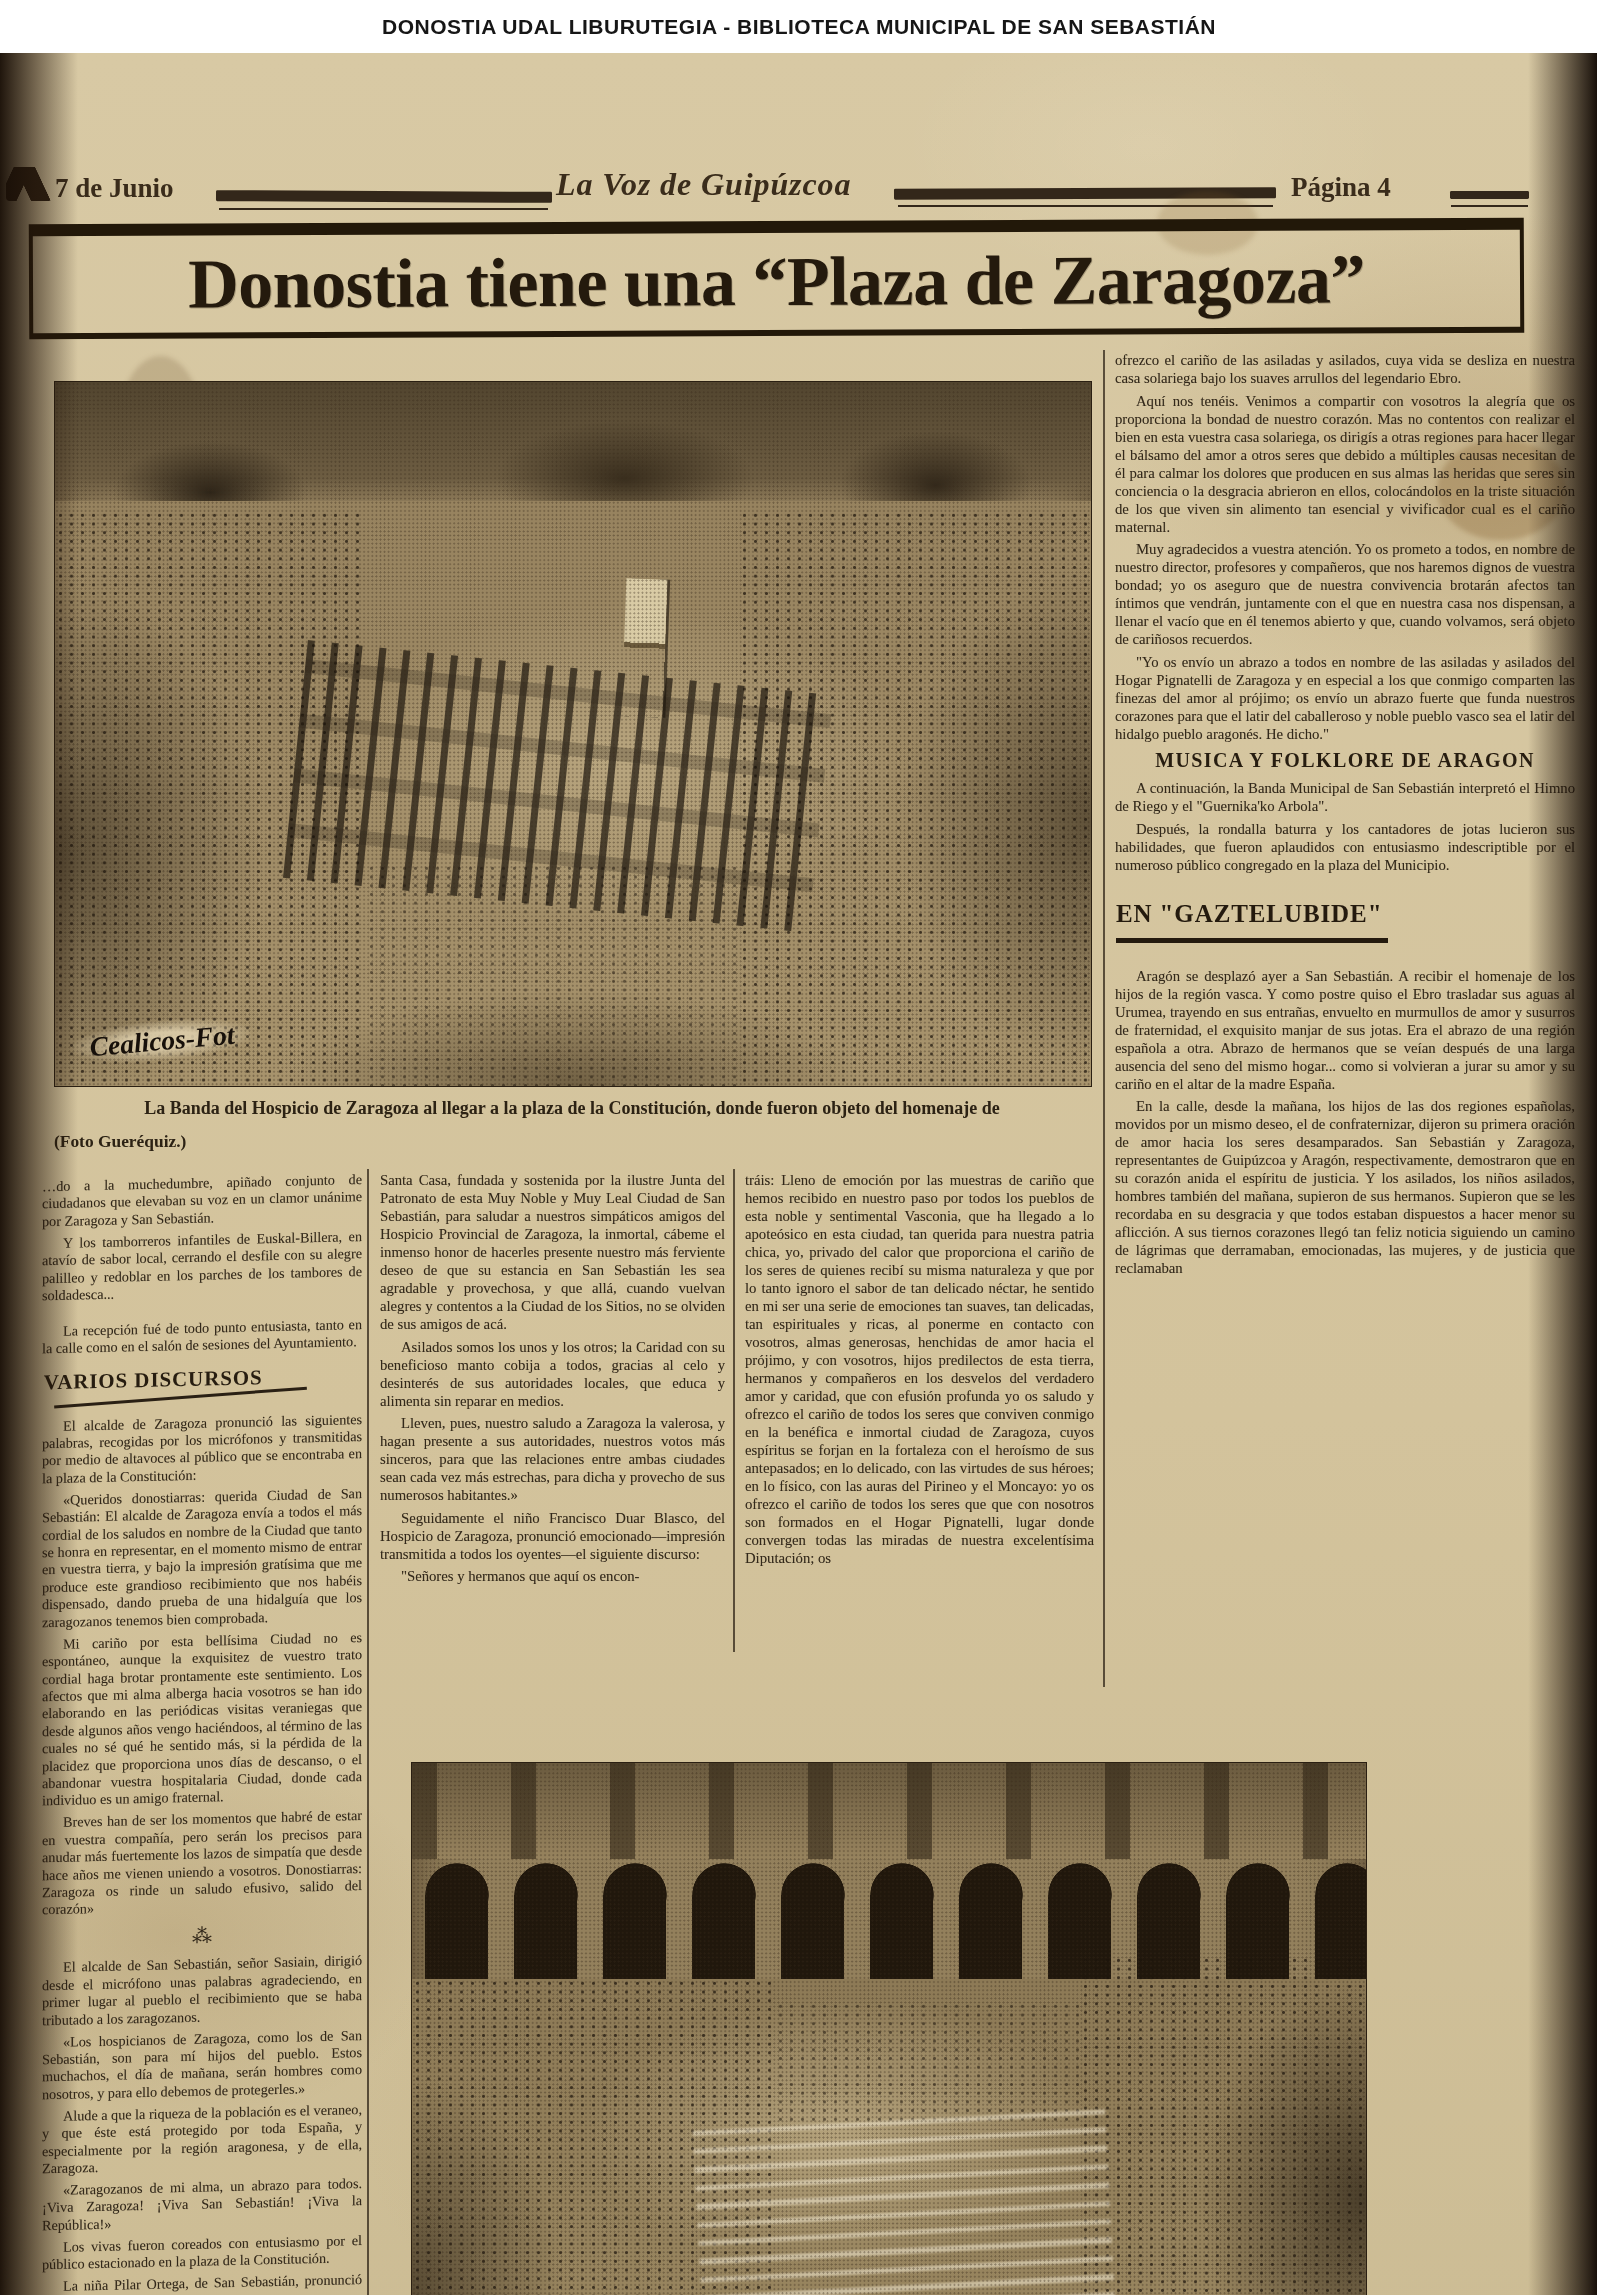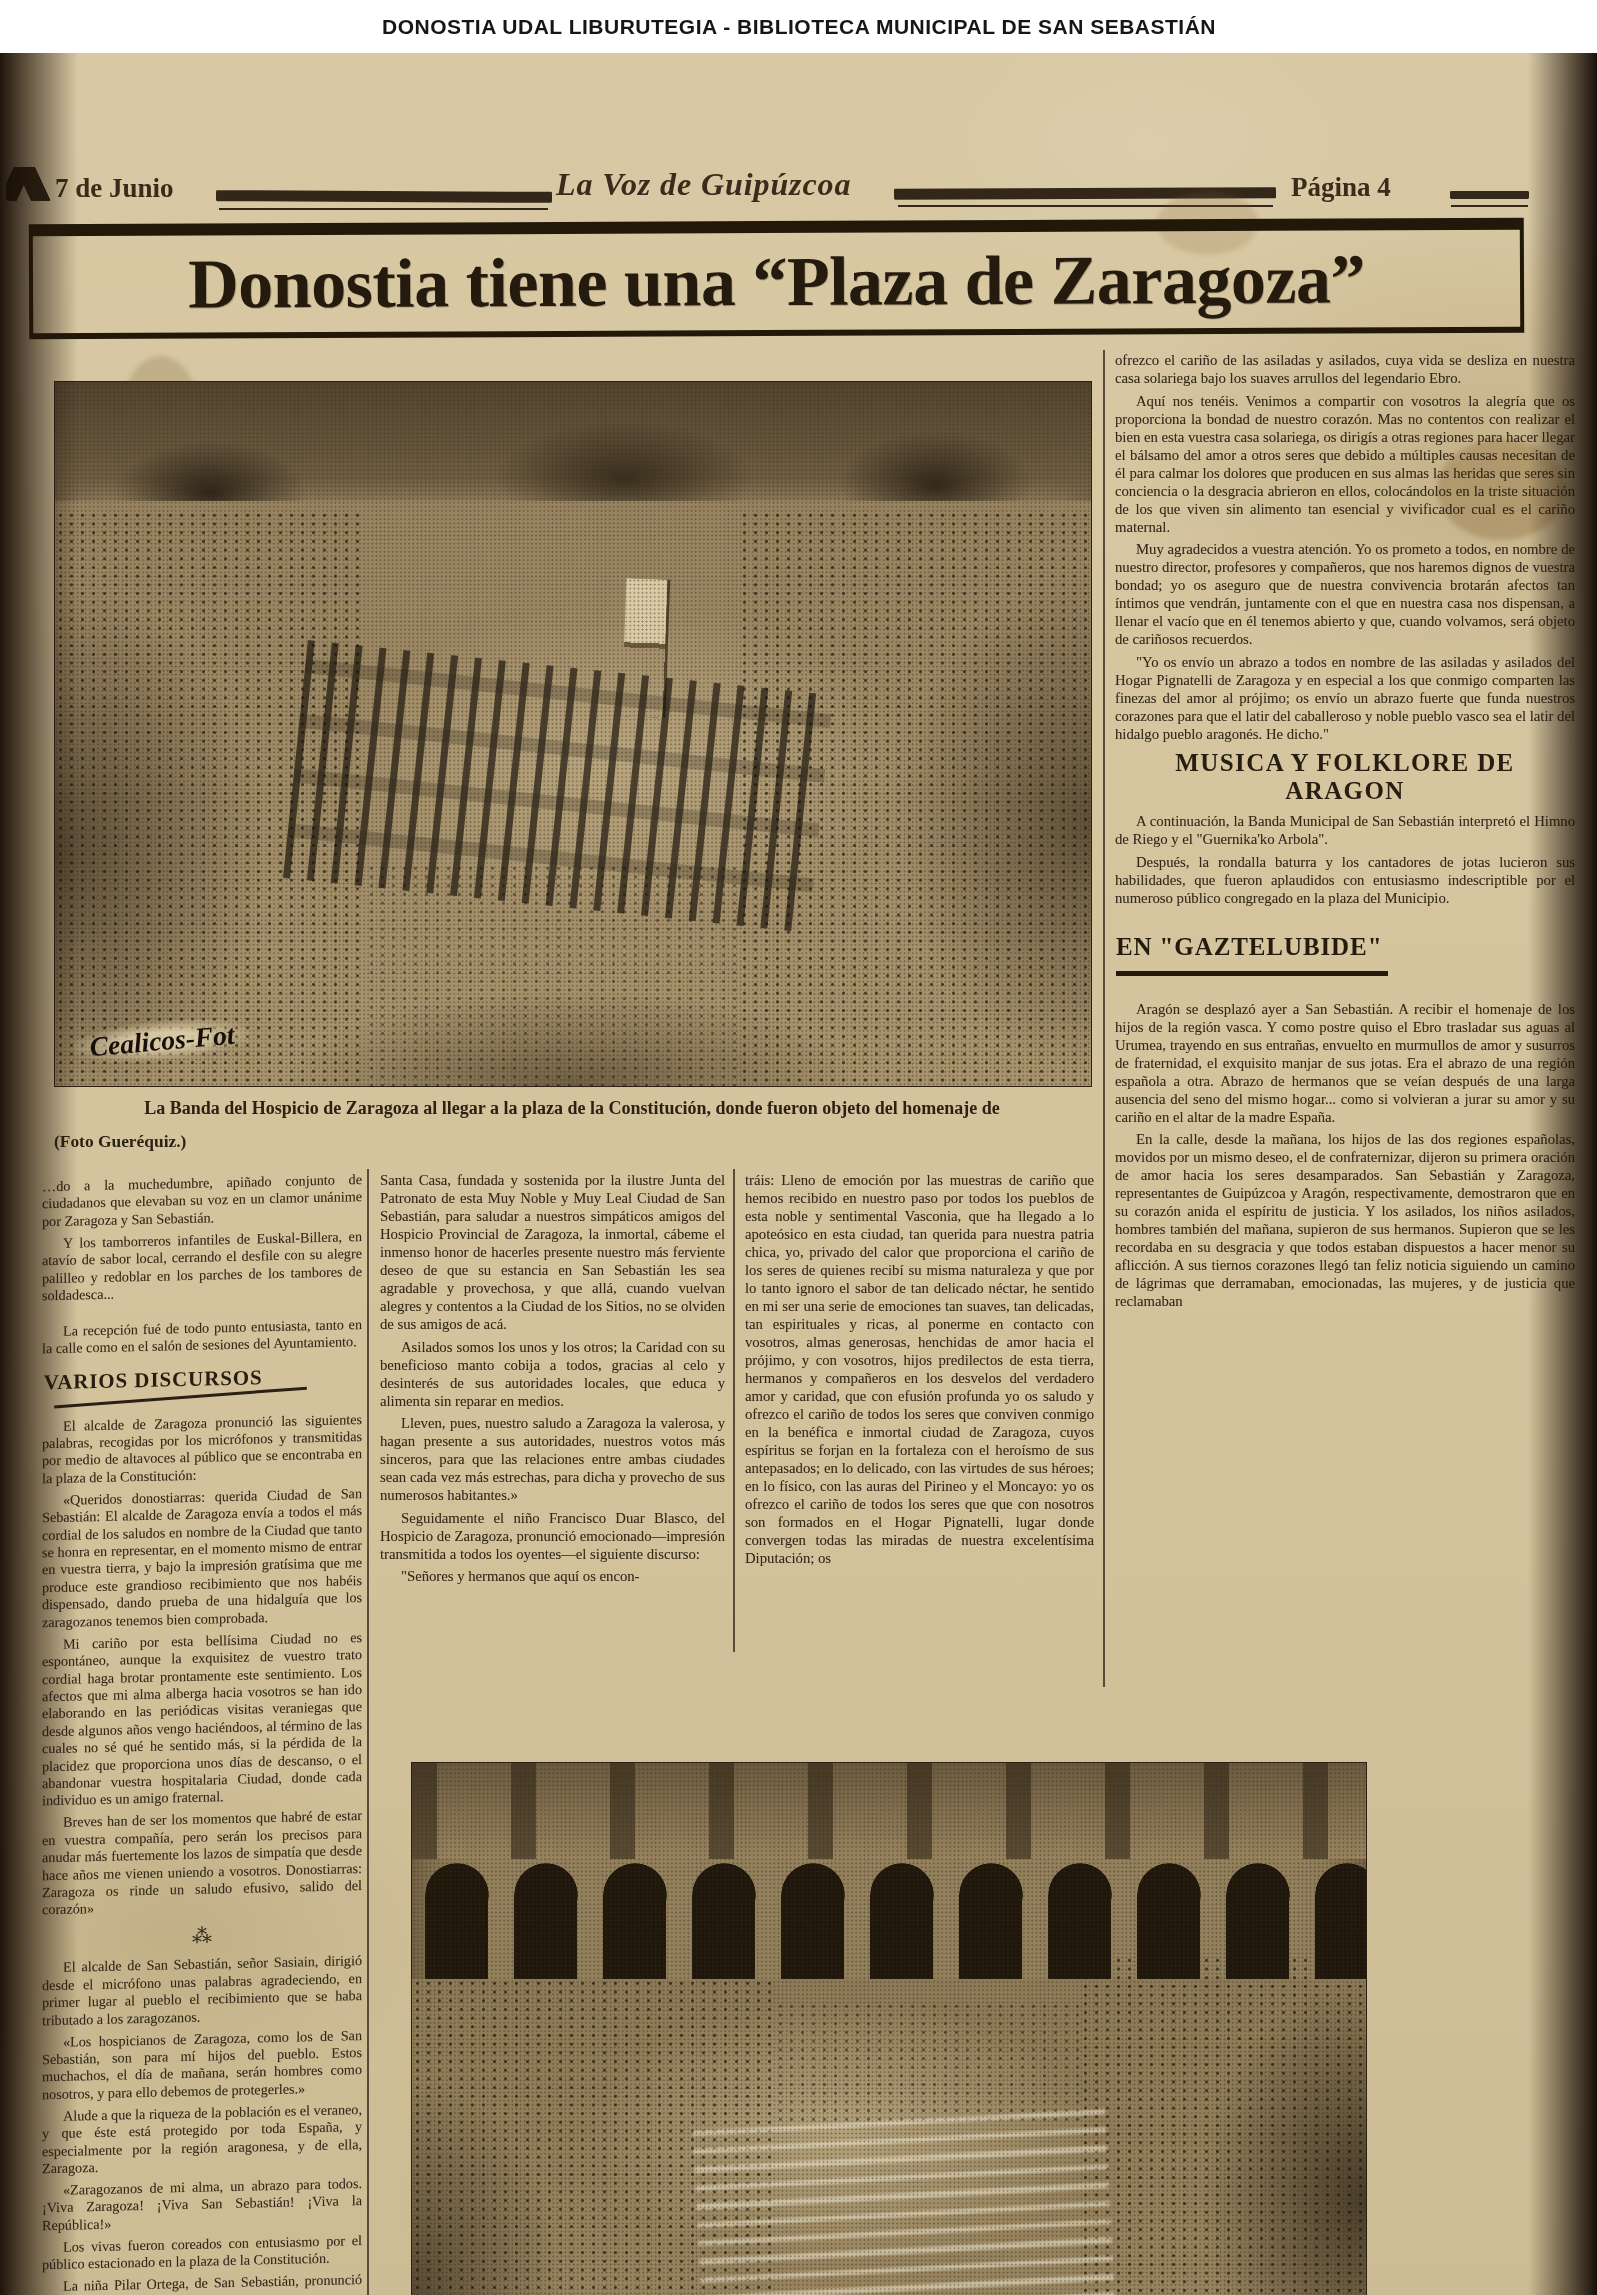--- a/index.html
+++ b/index.html
@@ -127,21 +127,21 @@
   .col p.ni{text-indent:0;}
   .col p.gap{margin-top:18.4px;}
   #col-a{left:42px;top:1118px;width:320px;height:1285px;transform:skewY(-1.3deg);transform-origin:100% 0;}
   #col-a p{font-size:14.2px;line-height:17.4px;}
   #col-b{left:380px;top:1118px;width:345px;height:445px;}
   #col-c{left:745px;top:1118px;width:349px;height:482px;}
   #col-d{left:1115px;top:298px;width:460px;height:1341px;}
 
   .h-varios{font-size:21px;font-weight:bold;letter-spacing:0.9px;margin:12px 0 2.8px 1.8px;color:#271d10;}
   .rule-varios{width:253px;height:2.8px;background:#2a2014;transform:rotate(-3deg);margin:4.6px 0 15.6px 12px;}
-  .h-musica{text-align:center;font-size:25px;font-weight:bold;letter-spacing:1.4px;margin:6.4px 0 7.3px 0;color:#271d10;}
+  .h-musica{text-align:center;font-size:20px;font-weight:bold;letter-spacing:1.4px;margin:6.4px 0 7.3px 0;color:#271d10;}
   .h-gaztelubide{font-size:25px;font-weight:bold;letter-spacing:0.9px;margin:26px 0 0 0.9px;color:#241a0e;}
   .rule-gaztelubide{width:272px;height:4.6px;background:#241a0e;margin:10px 0 24px 0.9px;}
   .asterism{text-align:center;font-size:20px;margin:8.3px 0;color:#32281a;}
 
   
   .vrule{width:1.8px;background:rgba(42,31,18,.72);z-index:9;}
   #vr-ab{left:367px;top:1116px;height:1295px;}
   #vr-bc{left:733px;top:1116px;height:483px;}
   #vr-cd{left:1103px;top:297px;height:1337px;}
 </style>

